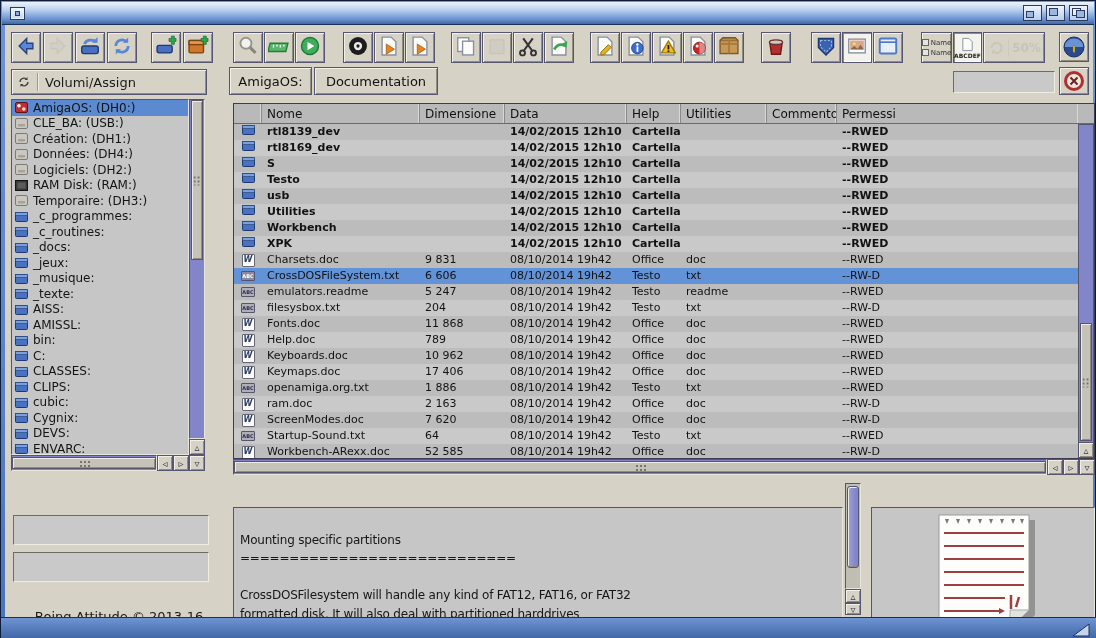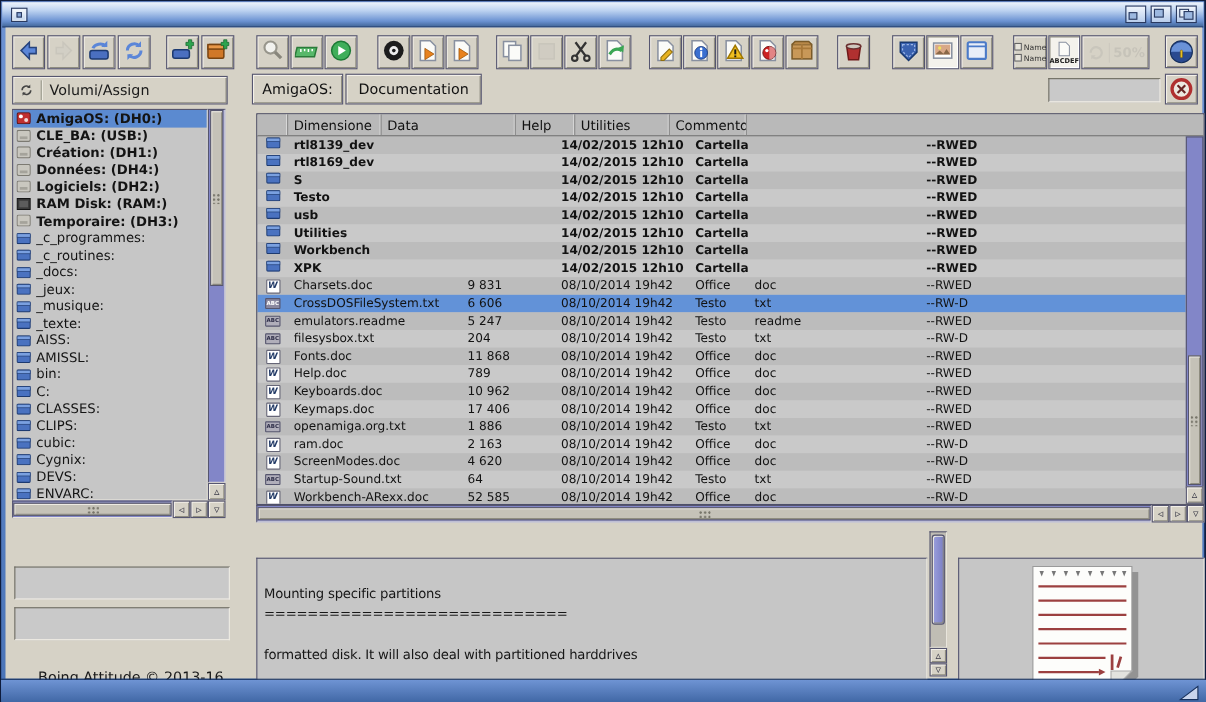--- a/index.html
+++ b/index.html
@@ -35,21 +35,21 @@
 .volhdr .ric{margin:0 6px 0 5px;display:flex}
 .volhdr .dv{width:1px;height:18px;background:#9a988c;margin-right:7px;box-shadow:1px 0 0 #f0ede4}
 .tab{position:absolute;top:42px;height:28px;display:flex;align-items:center;justify-content:center;font-size:13px;color:#111;cursor:pointer}
 .filterfield{position:absolute;left:948px;top:46px;width:102px;height:22px}
 .roundbtn{position:absolute;display:flex;align-items:center;justify-content:center;cursor:pointer}
 
 .sidebar-list{position:absolute;left:6px;top:74px;width:178px;height:356px;background:#c6c6c6;border:1px solid;border-color:#55556e #e8e5dc #e8e5dc #55556e;overflow:hidden}
 .vol-item{display:flex;align-items:center;height:15.5px;padding-left:3px;cursor:pointer}
 .vol-item.sel{background:#5b8ad0}
 .vol-item .vlabel{margin-left:5px;font-size:12px;color:#141414;white-space:nowrap}
-.vol-item.bold .vlabel{font-weight:bold}
+.vol-item.bold .vlabel{font-weight:normal}
 
 .sb-v{position:absolute;width:16px;background:#8286c8;border:1px solid;border-color:#55556e #e8e5dc #e8e5dc #55556e}
 .sb-h{position:absolute;height:16px;background:#8286c8;border:1px solid;border-color:#55556e #e8e5dc #e8e5dc #55556e}
 .knob{position:absolute;background:#c5c2b8;border:1px solid #55556e;box-shadow:inset 1px 1px 0 #eeebe2,inset -1px -1px 0 #8f8d80;display:flex;align-items:center;justify-content:center}
 .knob.purple{background:linear-gradient(90deg,#9ba0dc,#7a7ec4);border-radius:3px}
 .grip{width:11px;height:7px;background-image:radial-gradient(#77756a 1px,transparent 1.2px);background-size:4px 4px}
 .sb-btn{position:absolute;width:16px;height:16px;display:flex;align-items:center;justify-content:center;font-size:10px;color:#3a3a48;cursor:pointer}
 
 .table{position:absolute;left:228px;top:78px;width:862px;height:356px;border:1px solid #3c3c54;background:#c9c9c9}
 .thead{display:flex;height:20px;background:#b9b9b9;border-bottom:1px solid #6a6a6a;font-size:12px;color:#111}
@@ -508,25 +508,27 @@
           <i class="grip"></i>
         </div>
     </div>
     <div class="sb-btn raised" style="left:152px;top:430px">◃</div>
     <div class="sb-btn raised" style="left:168px;top:430px">▹</div>
     <div class="sb-btn raised" style="left:184px;top:430px">▿</div>
 
     <div class="table">
       <div class="thead">
         <div class="th" style="width:28px"></div>
+        <div class="th" style="width:158px">Nome</div>
         <div class="th" style="width:85px">Dimensione</div>
         <div class="th" style="width:122px">Data</div>
         <div class="th" style="width:54px">Help</div>
         <div class="th" style="width:86px">Utilities</div>
         <div class="th" style="width:70px">Commento</div>
+        <div class="th" style="width:241px;border-right:none">Permessi</div>
       </div>
       <div class="trows" id="table-rows">
           <div class="tr alt0 bold">
             <div class="td c-icon" style="width:28px">
               <span><svg width="13" height="11" viewBox="0 0 13 11">
                   <rect x="0.5" y="1.5" width="12" height="9" rx="1" fill="#4a72c0" stroke="#1d3a70"></rect>
                   <rect x="0.5" y="1.5" width="12" height="3.2" fill="#7aa0e0" stroke="#1d3a70" stroke-width="0.6"></rect>
                 </svg></span>
             </div>
             <div class="td" style="width:158px">rtl8139_dev</div>
@@ -760,21 +762,21 @@
             <div class="td" style="width:54px">Office</div>
             <div class="td" style="width:86px">doc</div>
             <div class="td" style="width:70px">&nbsp;</div>
             <div class="td" style="width:241px">--RW-D</div>
           </div>
           <div class="tr alt0">
             <div class="td c-icon" style="width:28px">
               <span class="ficon w">W</span>
             </div>
             <div class="td" style="width:158px">ScreenModes.doc</div>
-            <div class="td" style="width:85px">4 620</div>
+            <div class="td" style="width:85px">7 620</div>
             <div class="td" style="width:122px">08/10/2014 19h42</div>
             <div class="td" style="width:54px">Office</div>
             <div class="td" style="width:86px">doc</div>
             <div class="td" style="width:70px">&nbsp;</div>
             <div class="td" style="width:241px">--RW-D</div>
           </div>
           <div class="tr alt1">
             <div class="td c-icon" style="width:28px">
               <span class="ficon abc">ABC</span>
             </div>
@@ -818,20 +820,21 @@
     <div class="appname">Dir Me Up</div>
     <div class="field sunken" style="top:490px"><span>&nbsp;</span></div>
     <div class="field sunken" style="top:527px"><span>&nbsp;</span></div>
     <div class="copyright">Boing Attitude © 2013-16</div>
 
     <div class="preview" id="preview-text">
         <div class="pline">&nbsp;</div>
         <div class="pline">Mounting specific partitions</div>
         <div class="pline">============================</div>
         <div class="pline">&nbsp;</div>
+        <div class="pline">CrossDOSFilesystem will handle any kind of FAT12, FAT16, or FAT32</div>
         <div class="pline">formatted disk. It will also deal with partitioned harddrives</div>
       </div>
     <div class="sb-v" style="left:840px;top:458px;height:106px;background:#c0bdb4">
       <div class="knob purple" style="left:1px;top:2px;width:12px;height:82px"></div>
     </div>
     <div class="sb-btn raised" style="left:840px;top:564px;height:14px">▵</div>
     <div class="sb-btn raised" style="left:840px;top:578px;height:12px">▿</div>
 
     <div class="iconpanel">
       <svg width="104" height="122" viewBox="0 0 104 122">

